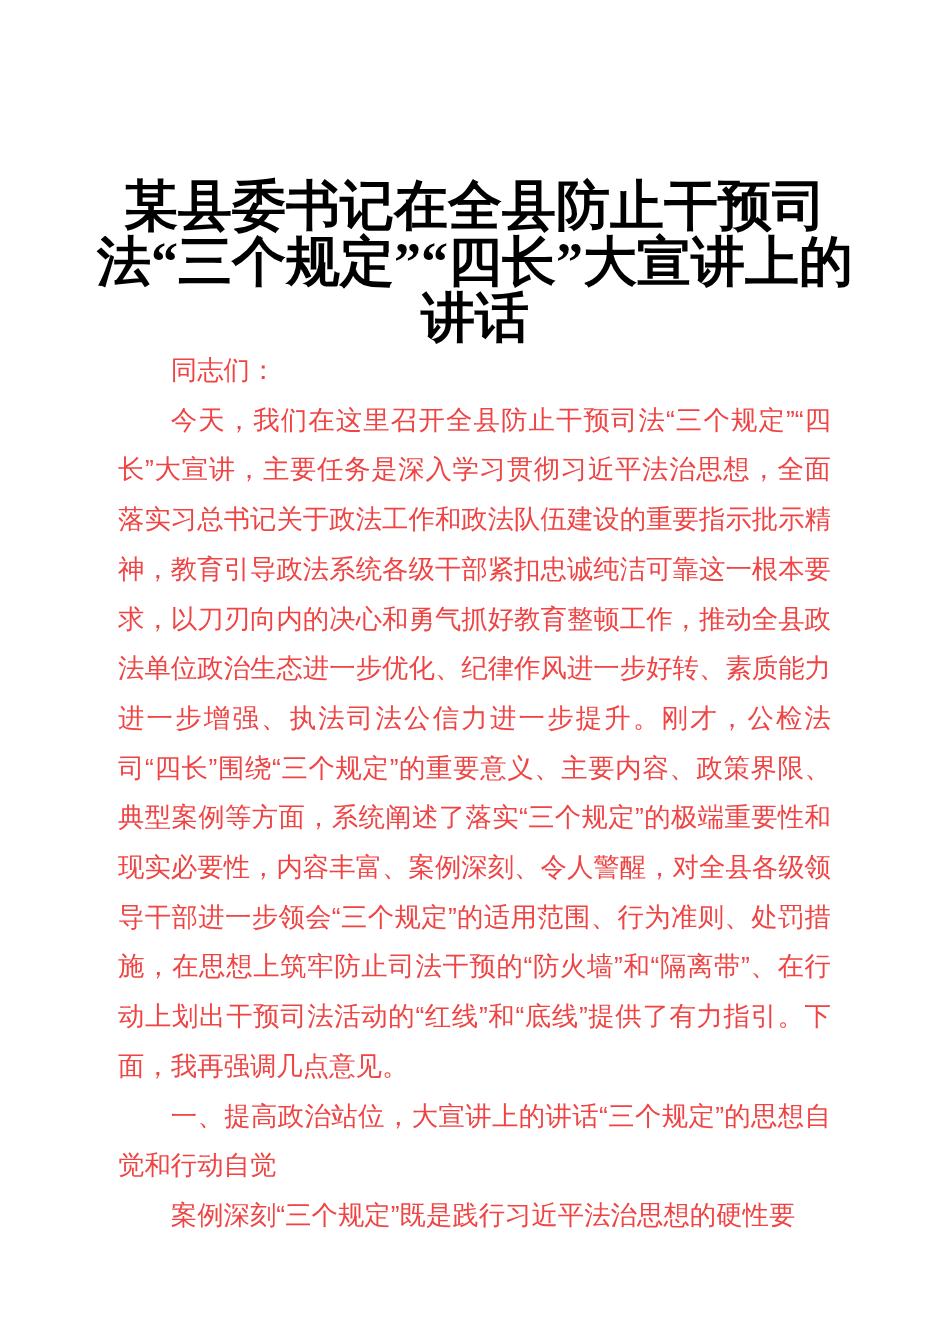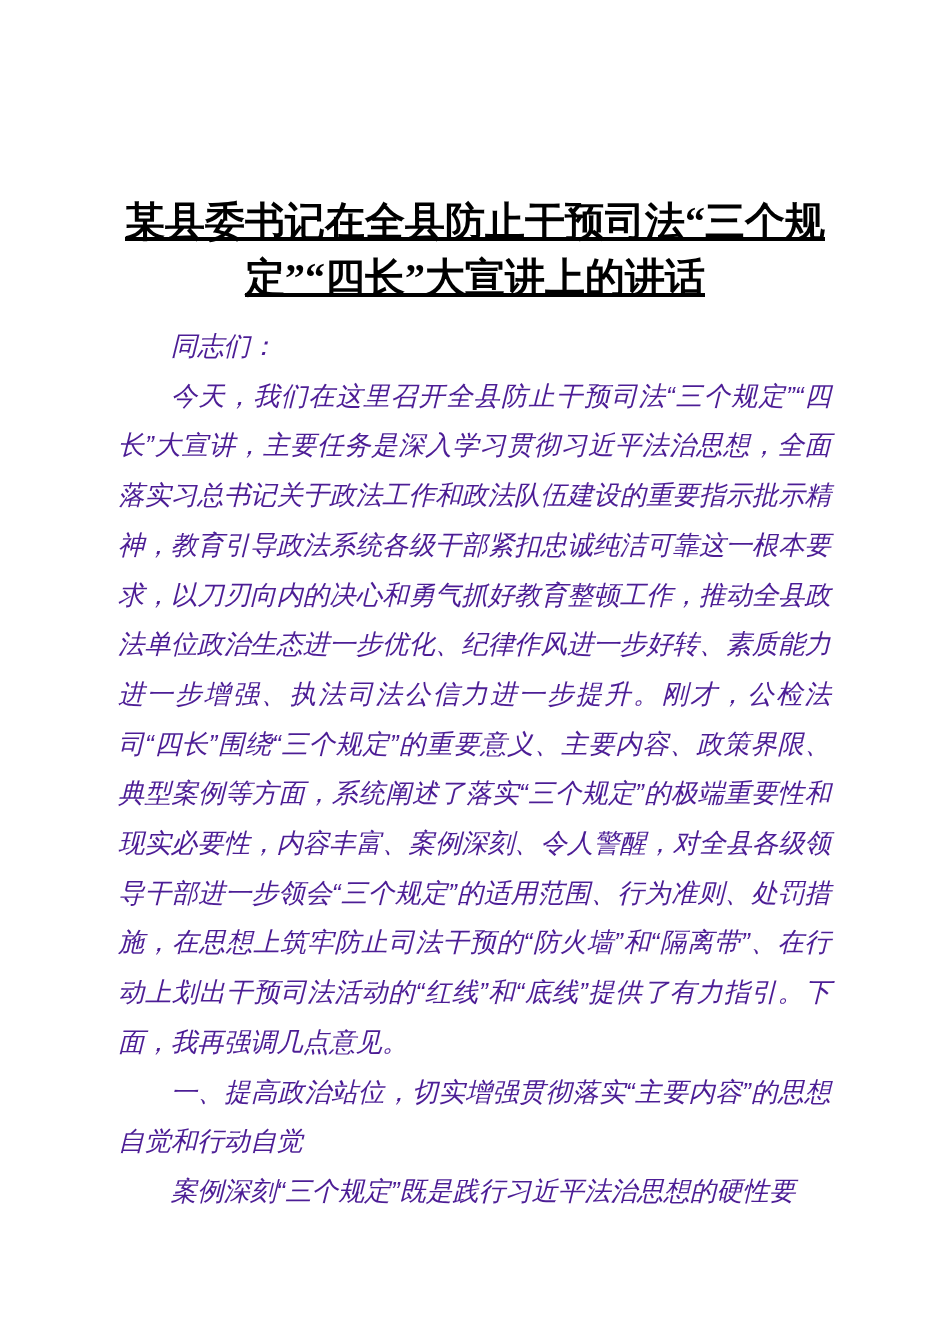--- a/index.html
+++ b/index.html
@@ -13,52 +13,50 @@
     .page {
       position: relative;
       width: 950px;
       height: 1344px;
       background: #ffffff;
       box-sizing: border-box;
       padding-top: 178px;
       color: #000000;
     }
     .doc-title {
-      margin: 16px 80px;
+      margin: 0 80px;
       font-family: "Liberation Serif", "DejaVu Serif", serif;
       font-weight: 700;
-      font-size: 40px;
+      font-size: 54px;
       line-height: 56px;
       text-align: center;
       color: #000000;
-      text-decoration: underline;
     }
     .doc-body {
       margin: 0 119px 0 118px;
       font-family: "Liberation Sans", "DejaVu Sans", sans-serif;
       font-size: 26.4px;
       line-height: 49.7px;
       text-align: justify;
-      color: #4c1d95;
-      font-style: italic;
+      color: #ef4444;
     }
     .para {
       margin: 0;
       padding: 0;
       text-indent: 2em;
     }
   </style>
 </head>
 <body>
 
 <main class="page">
   <h1 class="doc-title">某县委书记在全县防止干预司法“三个规定”“四长”大宣讲上的讲话</h1>
 
   <section class="doc-body">
     <p class="para">同志们：</p>
 
     <p class="para">今天，我们在这里召开全县防止干预司法“三个规定”“四长”大宣讲，主要任务是深入学习贯彻习近平法治思想，全面落实习总书记关于政法工作和政法队伍建设的重要指示批示精神，教育引导政法系统各级干部紧扣忠诚纯洁可靠这一根本要求，以刀刃向内的决心和勇气抓好教育整顿工作，推动全县政法单位政治生态进一步优化、纪律作风进一步好转、素质能力进一步增强、执法司法公信力进一步提升。刚才，公检法司“四长”围绕“三个规定”的重要意义、主要内容、政策界限、典型案例等方面，系统阐述了落实“三个规定”的极端重要性和现实必要性，内容丰富、案例深刻、令人警醒，对全县各级领导干部进一步领会“三个规定”的适用范围、行为准则、处罚措施，在思想上筑牢防止司法干预的“防火墙”和“隔离带”、在行动上划出干预司法活动的“红线”和“底线”提供了有力指引。下面，我再强调几点意见。</p>
 
-    <p class="para">一、提高政治站位，切实增强贯彻落实“主要内容”的思想自觉和行动自觉</p>
+    <p class="para">一、提高政治站位，大宣讲上的讲话“三个规定”的思想自觉和行动自觉</p>
 
     <p class="para">案例深刻“三个规定”既是践行习近平法治思想的硬性要</p>
   </section>
 </main>
 
 </body></html>

